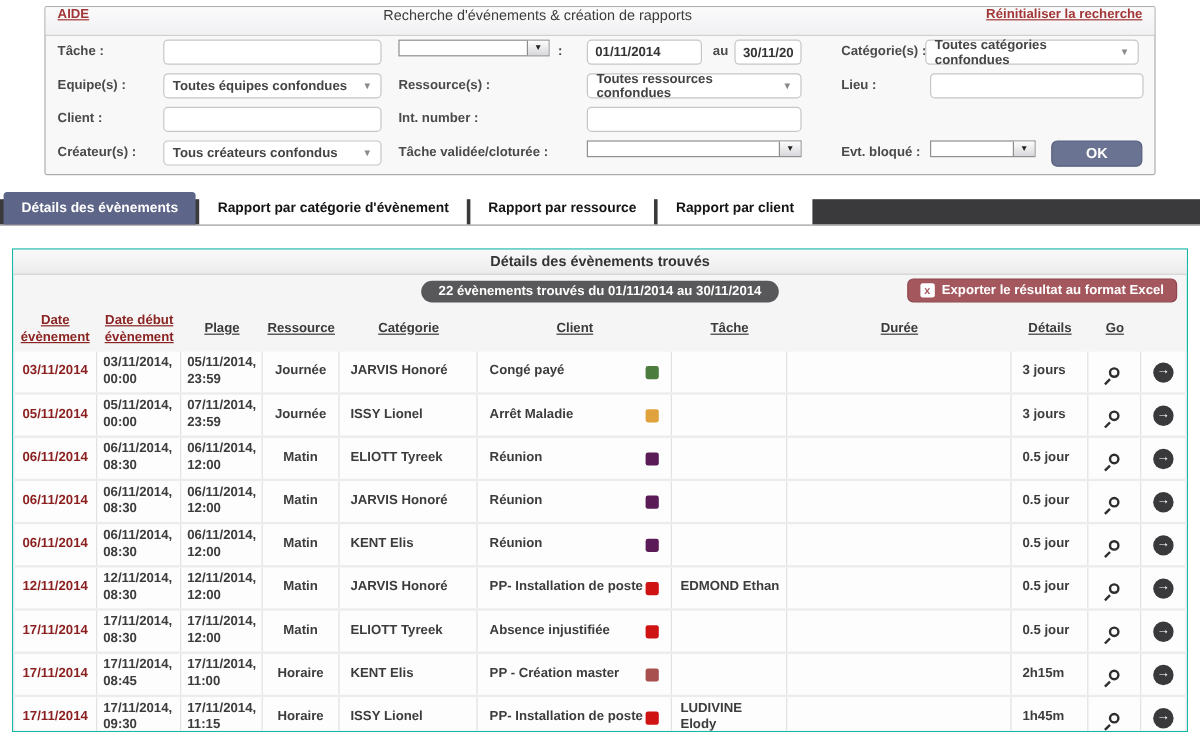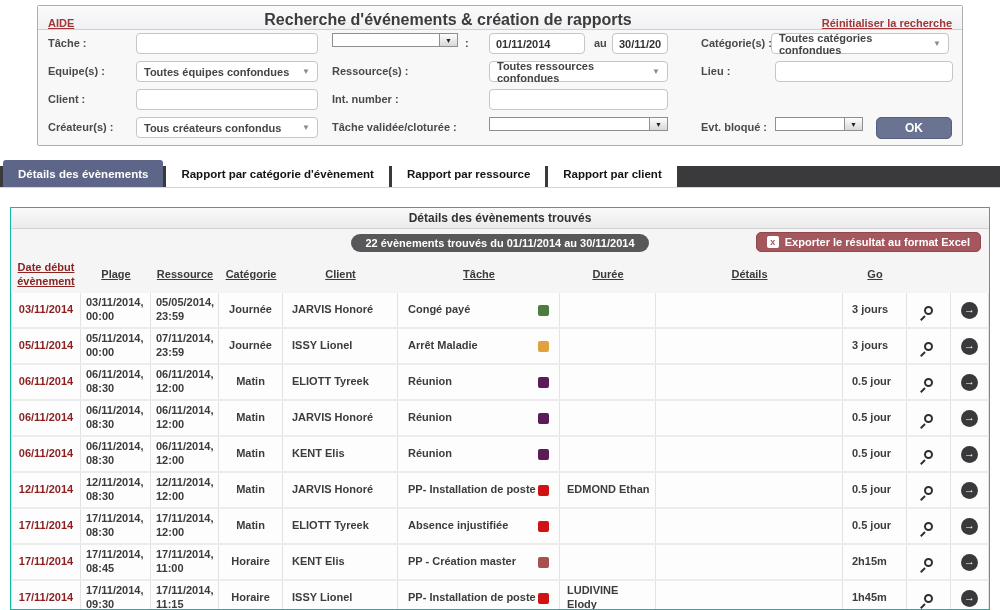--- a/index.html
+++ b/index.html
@@ -3,24 +3,24 @@
 <meta charset="utf-8">
 <style>
   * { margin:0; padding:0; box-sizing:border-box; }
   html,body { width:1000px; height:610px; overflow:hidden; background:#fff;
     font-family:"Liberation Sans","DejaVu Sans",sans-serif; }
   .page { position:relative; width:1000px; height:610px; }
 
   
   .search-form { position:absolute; left:37px; top:5px; width:926px;
     border:1px solid #adadad; background:#f8f8f9; border-radius:2px; }
-  .form-header { display:flex; align-items:flex-end; height:24px; padding:0 10px;
+  .form-header { display:flex; align-items:flex-start; height:24px; padding:0 10px;
     border-bottom:1px solid #cfcfcf; background:linear-gradient(#fbfbfc,#f1f1f3); }
   .link { color:#a33636; font-weight:bold; font-size:11px; text-decoration:underline; cursor:pointer; }
-  .form-title { flex:1; text-align:center; font-weight:bold; font-size:16px; color:#3c3c3c; }
+  .form-title { flex:1; text-align:center; font-weight:normal; font-size:12px; color:#3c3c3c; }
   .form-body { position:relative; height:115px; }
   .frow { position:relative; height:28px; }
   .flabel { position:absolute; top:7px; font-size:11px; font-weight:bold; color:#4a4a4a; white-space:nowrap; }
   .finput { position:absolute; top:3px; height:21px; border:1px solid #c6c6c6; border-radius:4px;
     background:#fff; font-family:inherit; font-size:11px; font-weight:bold; color:#333; padding:0 6px; outline:none; }
   .dropdown { position:absolute; top:3px; height:21px; border:1px solid #c6c6c6; border-radius:4px;
     background:#fff; display:flex; align-items:center; justify-content:space-between;
     font-size:11px; font-weight:bold; color:#444; padding:0 7px; cursor:pointer; }
   .dropdown .arrow { color:#8a8a8a; font-size:8px; margin-left:6px; }
   .nselect { position:absolute; top:3px; height:14px; border:1px solid #8f8f8f; background:#fff;
@@ -168,35 +168,36 @@
   <div class="panel">
     <div class="panel-title">Détails des évènements trouvés</div>
     <div class="panel-sub">
       <span class="badge">22 évènements trouvés du 01/11/2014 au 30/11/2014</span>
       <button class="export">
         <span class="xl-icon">x</span>
         <span>Exporter le résultat au format Excel</span>
       </button>
     </div>
     <div class="thead grid" id="thead">
+        <div class="th accent">Date évènement</div>
         <div class="th accent">Date début évènement</div>
         <div class="th">Plage</div>
         <div class="th">Ressource</div>
         <div class="th">Catégorie</div>
         <div class="th">Client</div>
         <div class="th">Tâche</div>
         <div class="th">Durée</div>
         <div class="th">Détails</div>
         <div class="th">Go</div>
       </div>
     <div id="tbody">
         <div class="trow grid">
     <div class="td c-date">03/11/2014</div>
     <div class="td c-start">03/11/2014, 00:00</div>
-    <div class="td c-end">05/05/2014, 23:59</div>
+    <div class="td c-end">05/11/2014, 23:59</div>
     <div class="td c-plage">Journée</div>
     <div class="td c-res">JARVIS Honoré</div>
     <div class="td c-cat">
       <span>Congé payé</span>
       <span class="cat-sq" style="background: rgb(77, 124, 63);"></span>
     </div>
     <div class="td c-client"></div>
     <div class="td c-tache"></div>
     <div class="td c-duree">3 jours</div>
     <div class="td c-det">

